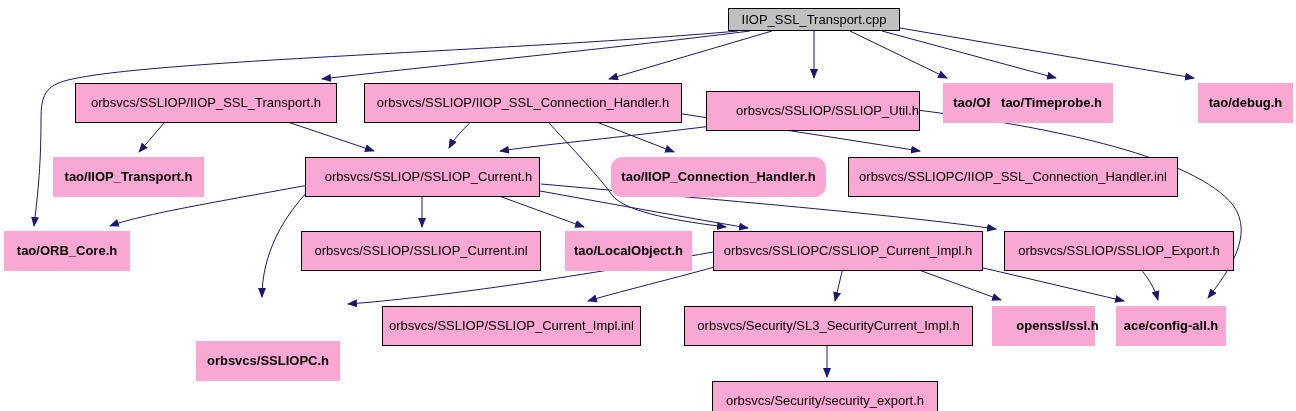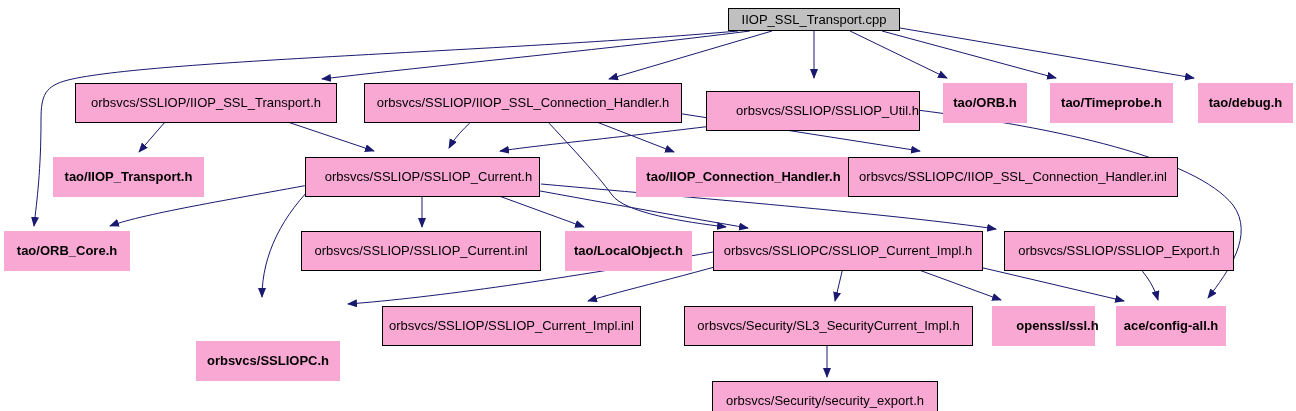--- a/index.html
+++ b/index.html
@@ -63,26 +63,26 @@
     <path class="edge" marker-end="url(#arrow)" d="M1127,255 C1143,270 1153,283 1158,300"></path>
     <path class="edge" marker-end="url(#arrow)" d="M827,330 L827,377"></path>
   </svg>
 
   <div class="node root" style="left:728px;top:8px;width:172px;height:23px;">IIOP_SSL_Transport.cpp</div>
 
   <div class="node doc" style="left:75px;top:83px;width:262px;">orbsvcs/SSLIOP/IIOP_SSL_Transport.h</div>
   <div class="node doc" style="left:364px;top:83px;width:318px;">orbsvcs/SSLIOP/IIOP_SSL_Connection_Handler.h</div>
   <div class="node doc" style="left:706px;top:91px;width:214px;padding-left:29px;">orbsvcs/SSLIOP/SSLIOP_Util.h</div>
   <div class="node ext" style="left:943px;top:83px;width:84px;">tao/ORB.h</div>
-  <div class="node ext" style="left:1050px;top:83px;width:123px;">tao/Timeprobe.h</div>
+  <div class="node ext" style="left:990px;top:83px;width:123px;">tao/Timeprobe.h</div>
   <div class="node ext" style="left:1198px;top:83px;width:95px;">tao/debug.h</div>
 
   <div class="node ext" style="left:53px;top:157px;width:151px;">tao/IIOP_Transport.h</div>
   <div class="node doc" style="left:305px;top:157px;width:235px;padding-left:12px;">orbsvcs/SSLIOP/SSLIOP_Current.h</div>
-  <div class="node ext" style="left:636px;top:157px;width:215px;">tao/IIOP_Connection_Handler.h</div>
+  <div class="node ext" style="left:611px;top:157px;width:215px;border-radius:11px;">tao/IIOP_Connection_Handler.h</div>
   <div class="node doc" style="left:848px;top:157px;width:330px;">orbsvcs/SSLIOPC/IIOP_SSL_Connection_Handler.inl</div>
 
   <div class="node ext" style="left:4px;top:231px;width:126px;">tao/ORB_Core.h</div>
   <div class="node doc" style="left:301px;top:231px;width:240px;">orbsvcs/SSLIOP/SSLIOP_Current.inl</div>
   <div class="node ext" style="left:565px;top:231px;width:127px;">tao/LocalObject.h</div>
   <div class="node doc" style="left:713px;top:231px;width:270px;">orbsvcs/SSLIOPC/SSLIOP_Current_Impl.h</div>
   <div class="node doc" style="left:1004px;top:231px;width:230px;">orbsvcs/SSLIOP/SSLIOP_Export.h</div>
 
   <div class="node ext" style="left:196px;top:306px;width:144px;margin-top:35px;">orbsvcs/SSLIOPC.h</div>
   <div class="node doc" style="left:382px;top:306px;width:259px;">orbsvcs/SSLIOP/SSLIOP_Current_Impl.inl</div>

